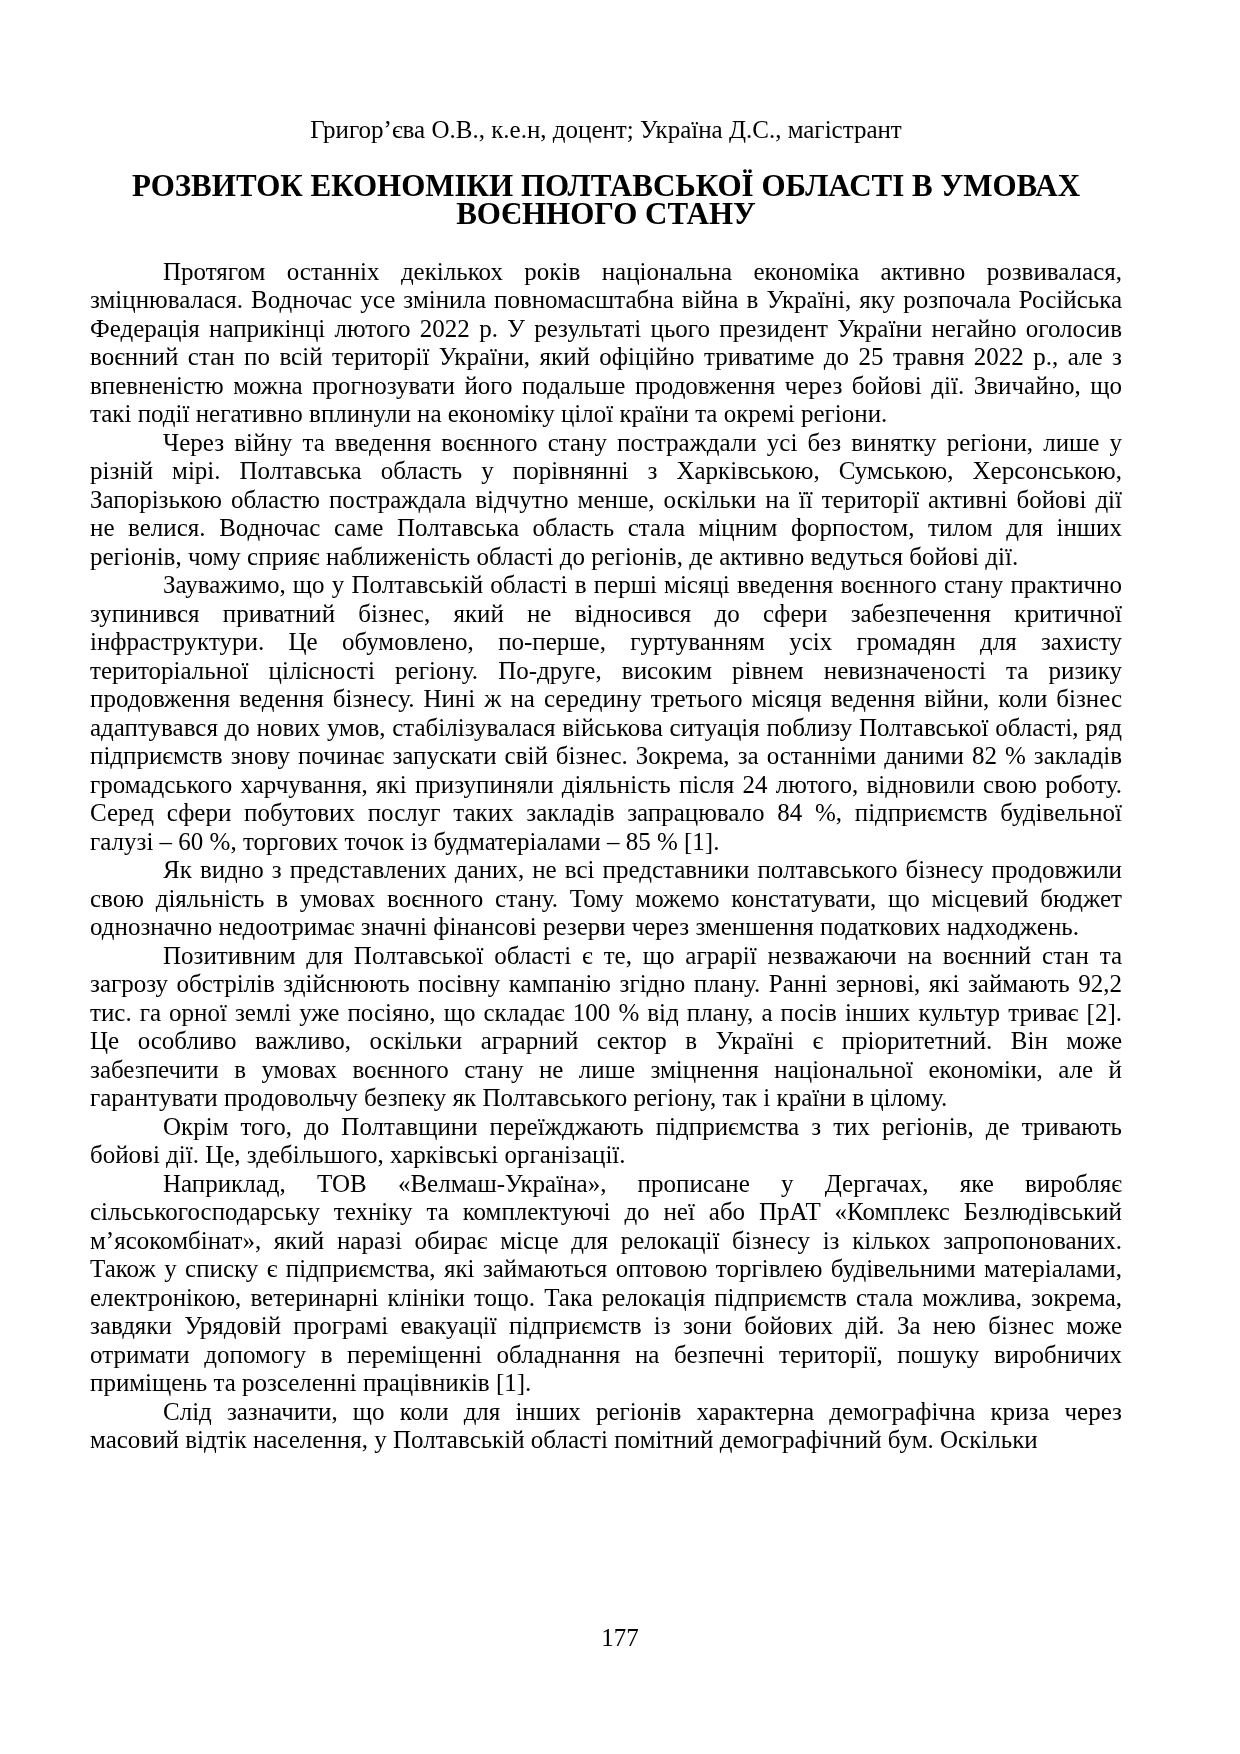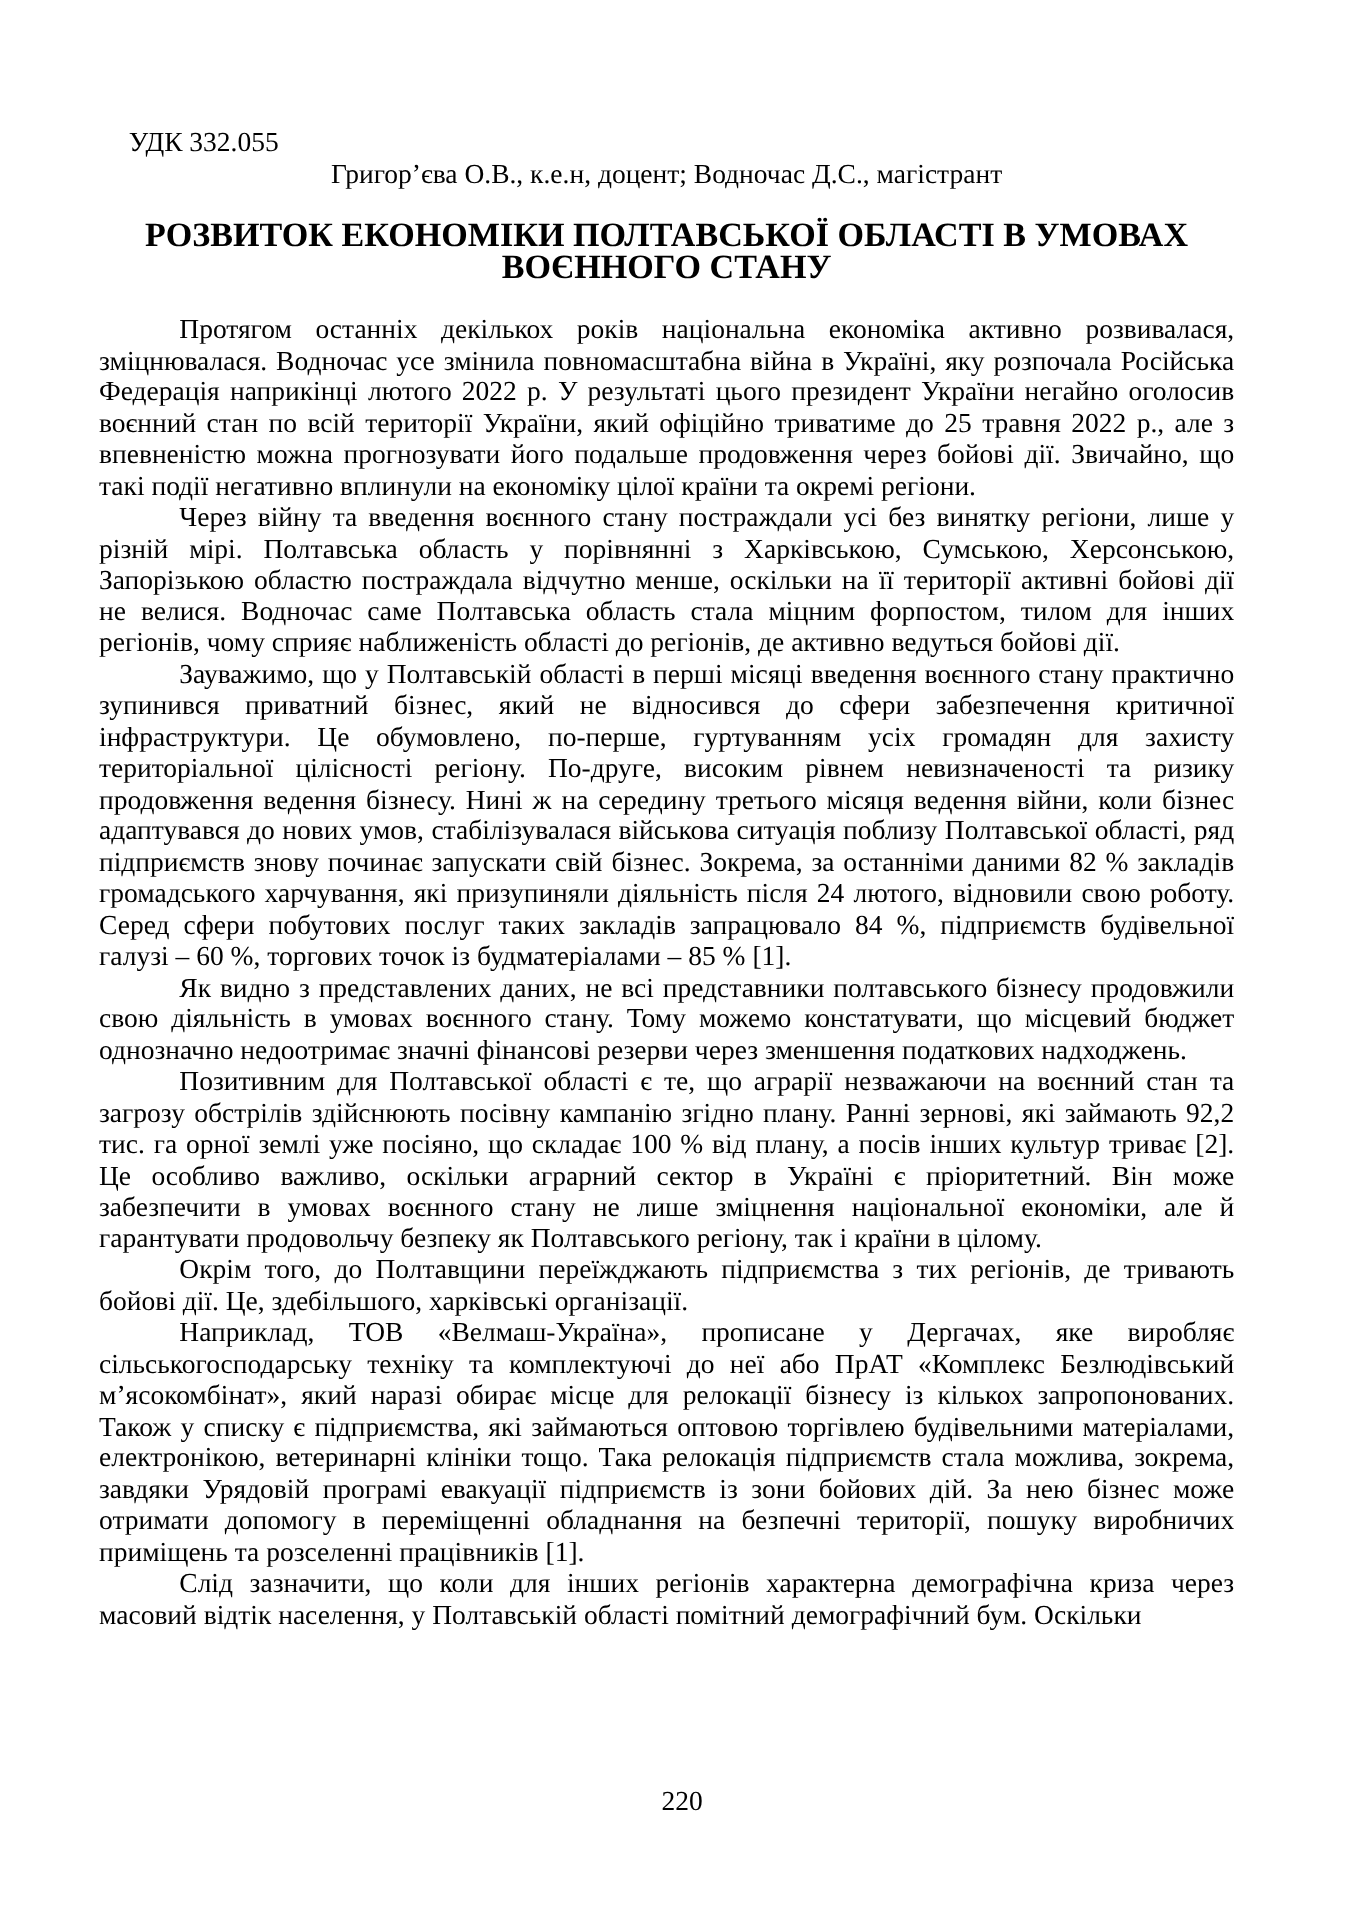--- a/index.html
+++ b/index.html
@@ -47,22 +47,21 @@
     left: 0;
     right: 0;
     top: 1624px;
     text-align: center;
   }
 </style>
 </head>
 <body>
 
 <div class="page">
-  <div class="udc">УДК 332.055</div>
-  <div class="center">Григор’єва О.В., к.е.н, доцент; Водночас Д.С., магістрант</div>
+  <div class="center">Григор’єва О.В., к.е.н, доцент; Україна Д.С., магістрант</div>
   <h1 class="article-title">РОЗВИТОК ЕКОНОМІКИ ПОЛТАВСЬКОЇ ОБЛАСТІ В УМОВАХ ВОЄННОГО СТАНУ</h1>
 
   <div class="body-text">
 
       <p>Протягом останніх декількох років національна економіка активно розвивалася, зміцнювалася. Водночас усе змінила повномасштабна війна в Україні, яку розпочала Російська Федерація наприкінці лютого 2022 р. У результаті цього президент України негайно оголосив воєнний стан по всій території України, який офіційно триватиме до 25 травня 2022 р., але з впевненістю можна прогнозувати його подальше продовження через бойові дії. Звичайно, що такі події негативно вплинули на економіку цілої країни та окремі регіони.</p>
 
       <p>Через війну та введення воєнного стану постраждали усі без винятку регіони, лише у різній мірі. Полтавська область у порівнянні з Харківською, Сумською, Херсонською, Запорізькою областю постраждала відчутно менше, оскільки на її території активні бойові дії не велися. Водночас саме Полтавська область стала міцним форпостом, тилом для інших регіонів, чому сприяє наближеність області до регіонів, де активно ведуться бойові дії.</p>
 
       <p>Зауважимо, що у Полтавській області в перші місяці введення воєнного стану практично зупинився приватний бізнес, який не відносився до сфери забезпечення критичної інфраструктури. Це обумовлено, по-перше, гуртуванням усіх громадян для захисту територіальної цілісності регіону. По-друге, високим рівнем невизначеності та ризику продовження ведення бізнесу. Нині ж на середину третього місяця ведення війни, коли бізнес адаптувався до нових умов, стабілізувалася військова ситуація поблизу Полтавської області, ряд підприємств знову починає запускати свій бізнес. Зокрема, за останніми даними 82 % закладів громадського харчування, які призупиняли діяльність після 24 лютого, відновили свою роботу. Серед сфери побутових послуг таких закладів запрацювало 84 %, підприємств будівельної галузі – 60 %, торгових точок із будматеріалами – 85 % [1].</p>
 
@@ -70,14 +69,14 @@
 
       <p>Позитивним для Полтавської області є те, що аграрії незважаючи на воєнний стан та загрозу обстрілів здійснюють посівну кампанію згідно плану. Ранні зернові, які займають 92,2 тис. га орної землі уже посіяно, що складає 100 % від плану, а посів інших культур триває [2]. Це особливо важливо, оскільки аграрний сектор в Україні є пріоритетний. Він може забезпечити в умовах воєнного стану не лише зміцнення національної економіки, але й гарантувати продовольчу безпеку як Полтавського регіону, так і країни в цілому.</p>
 
       <p>Окрім того, до Полтавщини переїжджають підприємства з тих регіонів, де тривають бойові дії. Це, здебільшого, харківські організації.</p>
 
       <p>Наприклад, ТОВ «Велмаш-Україна», прописане у Дергачах, яке виробляє сільськогосподарську техніку та комплектуючі до неї або ПрАТ «Комплекс Безлюдівський м’ясокомбінат», який наразі обирає місце для релокації бізнесу із кількох запропонованих. Також у списку є підприємства, які займаються оптовою торгівлею будівельними матеріалами, електронікою, ветеринарні клініки тощо. Така релокація підприємств стала можлива, зокрема, завдяки Урядовій програмі евакуації підприємств із зони бойових дій. За нею бізнес може отримати допомогу в переміщенні обладнання на безпечні території, пошуку виробничих приміщень та розселенні працівників [1].</p>
 
       <p>Слід зазначити, що коли для інших регіонів характерна демографічна криза через масовий відтік населення, у Полтавській області помітний демографічний бум. Оскільки</p>
     </div>
 
-  <div class="page-number">220</div>
+  <div class="page-number">177</div>
 </div>
 
 </body></html>

